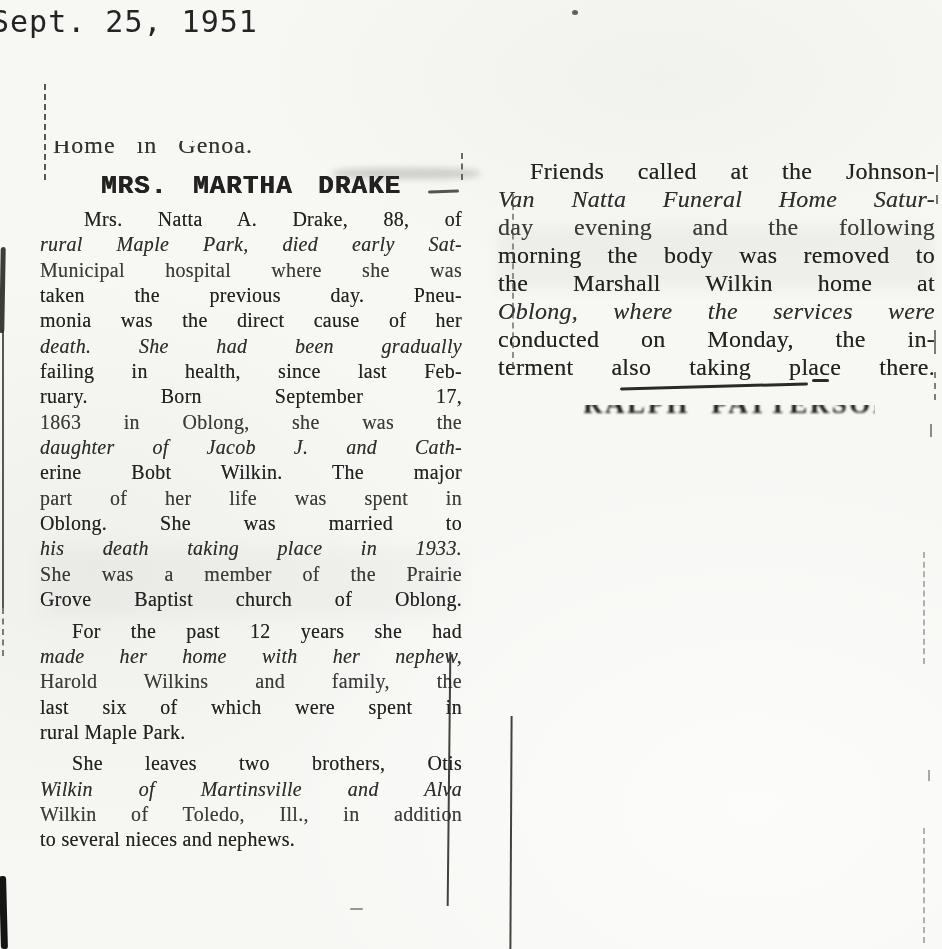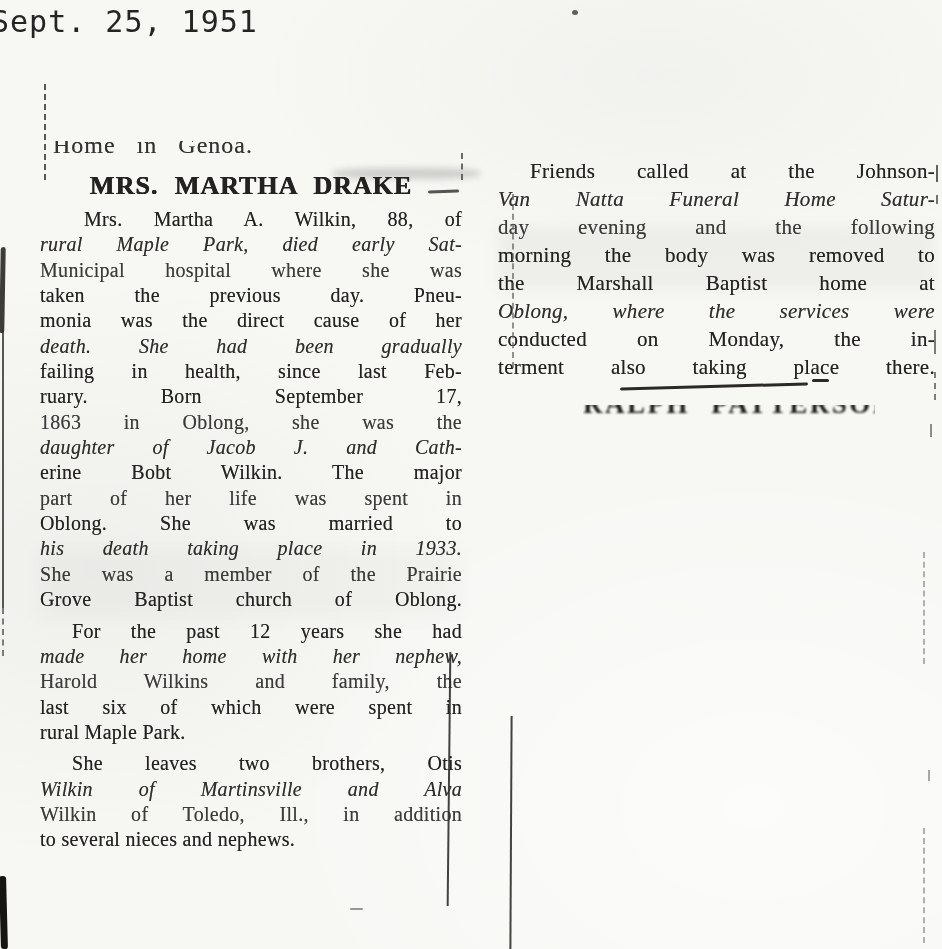--- a/index.html
+++ b/index.html
@@ -28,21 +28,21 @@
   .lcol{left:40px;top:141px;width:422px;}
   .rcol{left:498px;top:157px;width:437px;}
 
   .line{
     text-align:justify;text-align-last:justify;
     letter-spacing:.3px;
     text-shadow:0 0 .4px rgba(35,34,32,.55);
   }
   .line.last{text-align-last:left;}
   .lcol .line{height:25.35px;line-height:25.35px;font-size:20px;}
-  .rcol .line{height:28px;line-height:28px;font-size:21px;}
+  .rcol .line{height:28px;line-height:28px;font-size:24px;}
   .para .line:nth-child(3n){opacity:.88;}
   .para .line:nth-child(4n+2){opacity:.94;font-style:italic;}
 
   .p1 .first{text-indent:44px;}
   .p2 .first,.p3 .first{text-indent:32px;}
   .rp .first{text-indent:32px;}
   .p2,.p3{margin-top:7px;}
 
   
   .fragment-clip{height:21px;overflow:hidden;padding-left:13px;}
@@ -51,20 +51,21 @@
     word-spacing:14px;letter-spacing:1px;opacity:.92;
     text-shadow:0 0 .5px rgba(35,34,32,.6);
   }
 
   
   .headline{
     margin-top:9px;height:30px;line-height:30px;
     text-align:center;font-weight:bold;font-size:26px;
     letter-spacing:1px;word-spacing:9px;
     text-shadow:.5px 0 0 currentColor, 0 0 .6px rgba(0,0,0,.5);
+    font-family:Liberation Mono, monospace;
   }
   .headline-dash{left:428px;top:190px;width:31px;height:3px;background:#2c2c2c;border-radius:2px;transform:rotate(-2deg);opacity:.8;}
   .headline-smear{left:332px;top:168px;width:148px;height:11px;background:rgba(70,70,70,.22);filter:blur(3px);border-radius:40%;}
 
   .lcol .para{margin-top:6px;}
 
   
   .divider{left:620px;top:385px;width:188px;height:2.6px;background:#2b2a28;transform:rotate(-1.6deg);border-radius:2px;}
   .divider-seg{left:812px;top:379px;width:17px;height:2.6px;background:#2b2a28;border-radius:2px;}
   .smudge-clip{left:583px;top:405px;width:292px;height:13px;overflow:hidden;}
@@ -107,21 +108,21 @@
 <div class="abs wash-rcol"></div>
 <div class="abs wash-lcol"></div>
 <div class="abs headline-smear"></div>
 
 <div class="col lcol">
   <div class="fragment-clip">
     <div class="fragment-inner">Home in Genoa.</div>
   </div>
   <div class="headline">MRS. MARTHA DRAKE</div>
   <div class="para p1">
-      <div class="line first">Mrs. Martha A. Wilkin, 88, of</div>
+      <div class="line first">Mrs. Natta A. Drake, 88, of</div>
       <div class="line">rural Maple Park, died early Sat-</div>
       <div class="line">Municipal hospital where she was</div>
       <div class="line">taken the previous day.  Pneu-</div>
       <div class="line">monia was the direct cause of her</div>
       <div class="line">death.  She had been gradually</div>
       <div class="line">failing in health, since last Feb-</div>
       <div class="line">ruary.  Born September 17,</div>
       <div class="line">1863 in Oblong, she was the</div>
       <div class="line">daughter of Jacob J. and Cath-</div>
       <div class="line">erine Bobt Wilkin.  The major</div>
@@ -145,21 +146,21 @@
       <div class="line last">to several nieces and nephews.</div>
     </div>
 </div>
 
 <div class="col rcol">
   <div class="para rp">
       <div class="line first">Friends called at the Johnson-</div>
       <div class="line">Van Natta Funeral Home Satur-</div>
       <div class="line">day evening and  the  following</div>
       <div class="line">morning the body was removed to</div>
-      <div class="line">the Marshall Baptist home at</div>
+      <div class="line">the Marshall Wilkin home at</div>
       <div class="line">Oblong, where the services were</div>
       <div class="line">conducted on Monday, the in-</div>
       <div class="line">terment also taking place there.</div>
     </div>
 </div>
 
 <div class="abs divider"></div>
 <div class="abs divider-seg"></div>
 <div class="abs smudge-clip">
   <div class="smudge-inner">RALPH PATTERSON</div>

